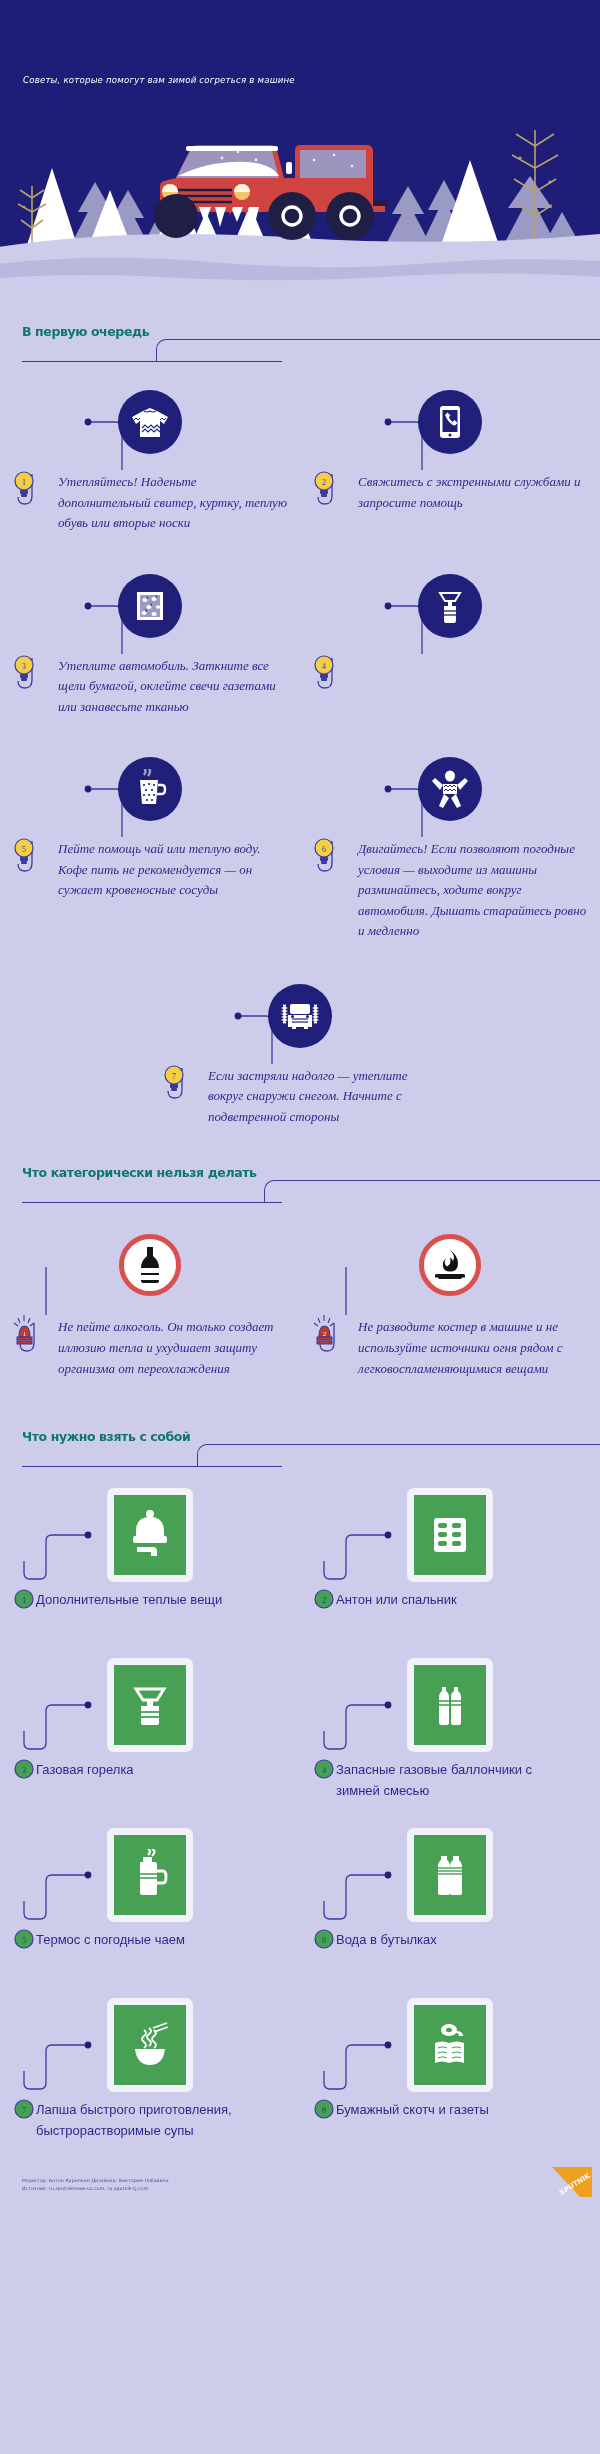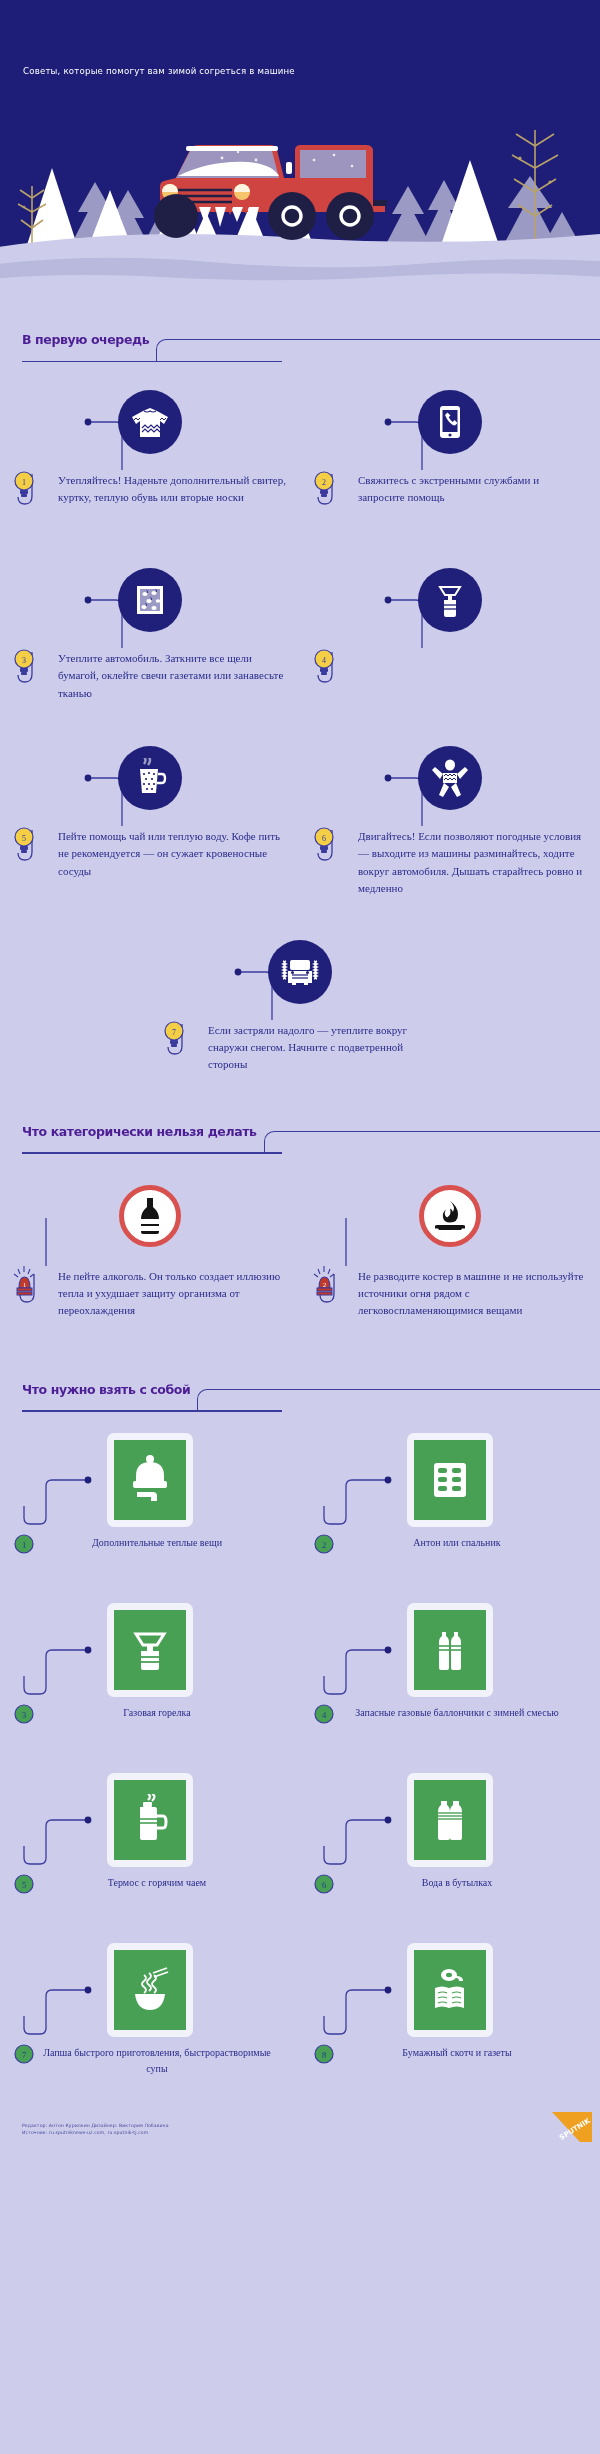--- a/index.html
+++ b/index.html
@@ -30,45 +30,46 @@
     line-height: 1.28;
     font-weight: normal;
     letter-spacing: -0.2px;
     z-index: 6;
     white-space: nowrap;
   }
   .hero-title .neg { color: #e8413c; }
   .hero-sub {
     position: absolute;
     left: 23px;
-    top: 66px;
+    top: 75px;
     color: #ffffff;
     font-family: "DejaVu Sans", sans-serif;
+    font-style: italic;
     font-size: 8.6px;
     letter-spacing: 0.2px;
     z-index: 6;
   }
   .hero svg.scene { position: absolute; left: 0; top: 0; z-index: 4; }
 
   
   .section-head {
     position: relative;
     height: 40px;
     margin: 0 0 0 0;
     padding-left: 22px;
     display: flex;
     align-items: flex-end;
   }
   .section-head .label {
     font-family: "DejaVu Sans", sans-serif;
     font-weight: bold;
     font-size: 12.5px;
-    color: #4c1d95;
+    color: #0f766e;
     letter-spacing: -0.4px;
-    padding-bottom: 15px;
+    padding-bottom: 23px;
     white-space: nowrap;
   }
   .section-head .rule {
     flex: 1;
     height: 22px;
     margin-left: 7px;
     border-top: 1.4px solid #3b3b9e;
     border-left: 1.4px solid #3b3b9e;
     border-top-left-radius: 10px;
     position: relative;
@@ -109,25 +110,26 @@
   }
   .tip-body {
     display: flex;
     align-items: flex-start;
     padding: 0 12px 0 12px;
     min-height: 58px;
   }
   .bulb { width: 24px; flex: 0 0 24px; position: relative; height: 40px; }
   .tip-text {
     font-family: "Liberation Serif", serif;
-    font-size: 11px;
+    font-size: 13px;
     line-height: 1.58;
     color: #2b2b8c;
     padding-left: 22px;
     padding-top: 2px;
+    font-style: italic;
   }
   
   .elbow {
     position: absolute;
     pointer-events: none;
     z-index: 1;
   }
 
   
   .tip-center { width: 600px; display: flex; justify-content: center; }
@@ -159,26 +161,25 @@
     width: 86px; height: 94px;
     background: #48a055;
     border-radius: 7px;
     border: 7px solid #f2f2fa;
     display: flex; align-items: center; justify-content: center;
     position: relative; z-index: 3;
   }
   .take-body { display: flex; align-items: flex-start; padding: 0 12px; min-height: 46px; }
   .numchip { width: 24px; flex: 0 0 24px; position: relative; height: 36px; }
   .take-text {
-    font-family: Liberation Serif, serif;
-    font-size: 10px;
+    font-family: Liberation Sans, sans-serif;
+    font-size: 13px;
     line-height: 1.6;
     color: #2b2b8c;
     flex: 1;
-    text-align: center;
     padding: 3px 10px 0 0;
   }
 
   
   .footer {
     position: relative;
     height: 70px;
     padding: 28px 0 0 22px;
   }
   .footer-line {
@@ -806,21 +807,21 @@
           </svg>
         </div>
       </div>
       <div class="take-body">
         <div class="numchip">
           <svg width="24" height="28" viewBox="0 0 24 28">
             <circle cx="12" cy="12" r="9" fill="#48a055" stroke="#3b3b9e" stroke-width="1.2"></circle>
             <text x="12" y="15.5" font-family="Liberation Serif, serif" font-size="8.5" fill="#1e3f8f" text-anchor="middle">5</text>
           </svg>
         </div>
-        <div class="take-text">Термос с горячим чаем</div>
+        <div class="take-text">Термос с погодные чаем</div>
       </div>
     </div>
 
     <div class="tip">
       <div class="take-icon-wrap">
         <svg class="elbow" width="300" height="104" viewBox="0 0 300 104">
           <path d="M 86 52 L 52 52 Q 46 52 46 58 L 46 90 Q 46 96 40 96 L 30 96 Q 24 96 24 90 L 24 78" fill="none" stroke="#3b3b9e" stroke-width="1.3"></path>
           <circle cx="88" cy="52" r="3.4" fill="#20207a"></circle>
         </svg>
         <div class="sq">

